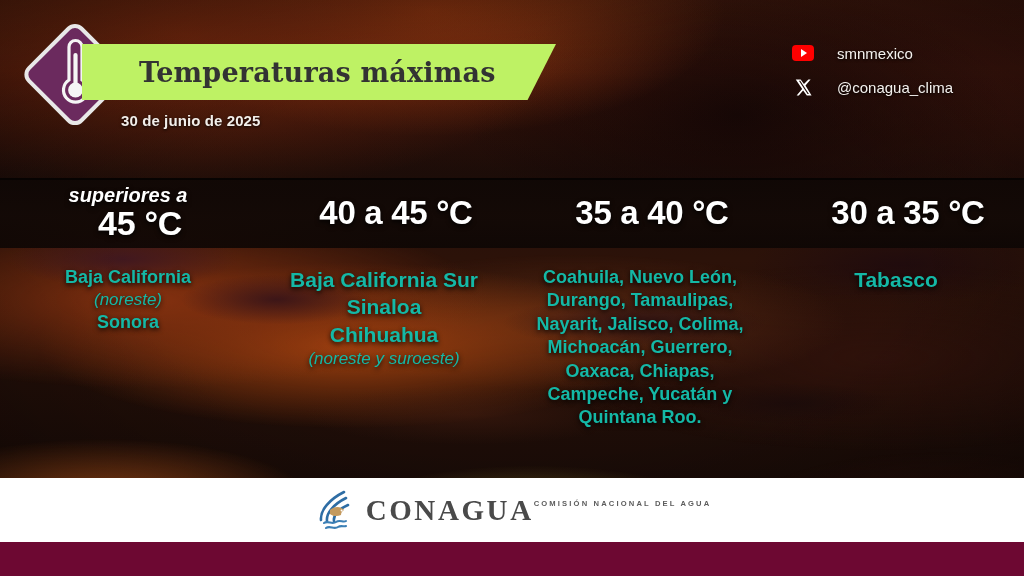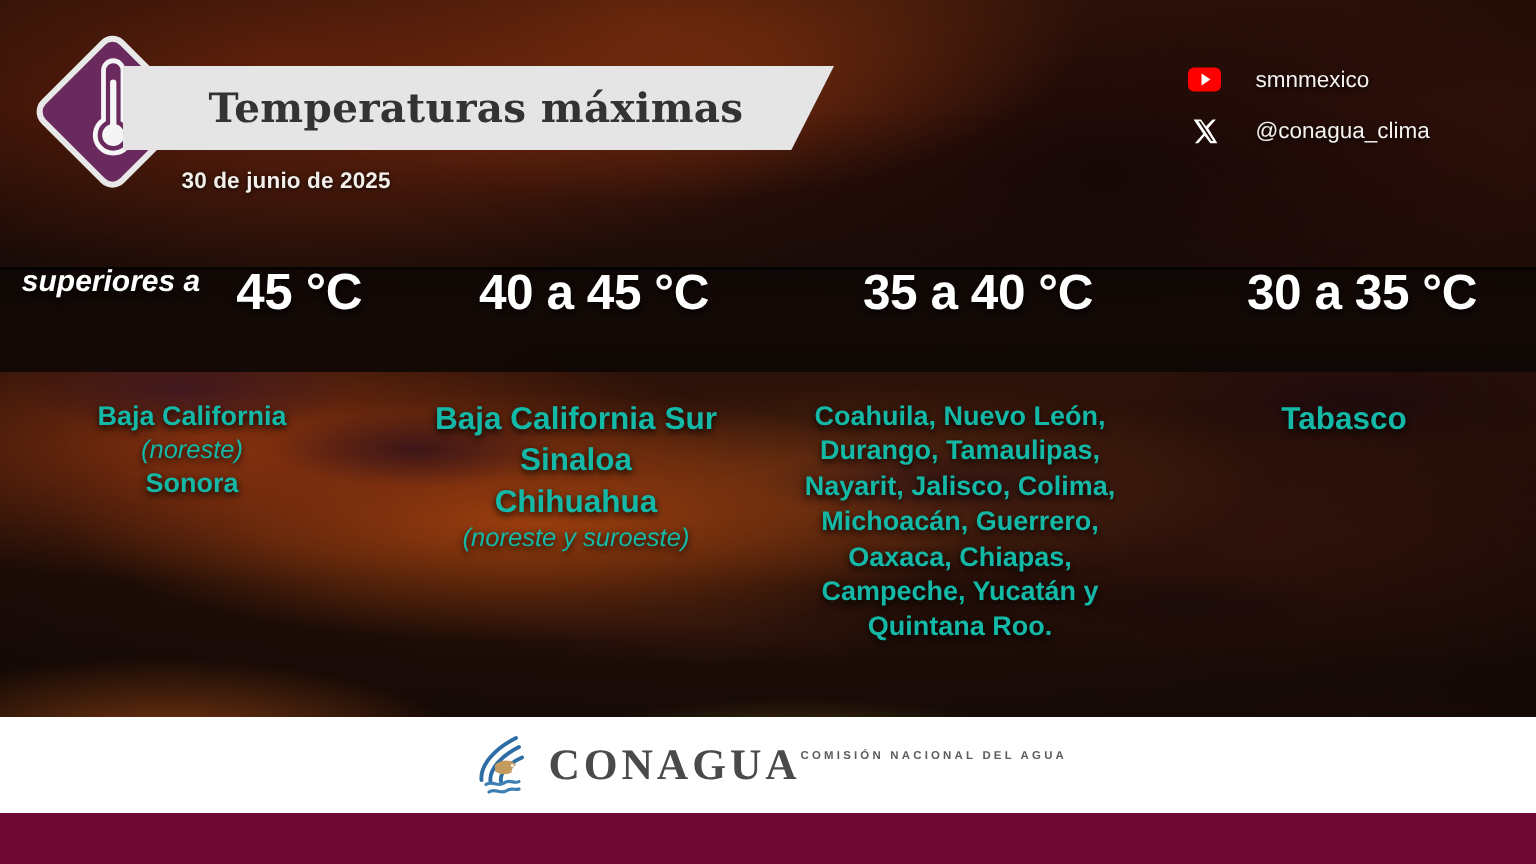--- a/index.html
+++ b/index.html
@@ -61,21 +61,21 @@
   .top-scrim {
     position:absolute; left:0; top:0; width:1024px; height:178px;
     background:linear-gradient(180deg, rgba(10,4,4,.18) 0%, rgba(10,4,4,.02) 40%, rgba(10,4,4,.30) 100%);
     pointer-events:none;
   }
 
   
   .badge { position:absolute; left:24px; top:17px; width:102px; height:115px; }
   .banner {
     position:absolute; left:82px; top:44px; width:474px; height:56px;
-    background:#e5e5e5;
+    background:#bef264;
     clip-path: polygon(0 0, 100% 0, 94% 100%, 0 100%);
     display:flex; align-items:center;
   }
   .banner-title {
     margin-left:57px;
     font-family:"DejaVu Serif", serif;
     font-weight:700; font-size:27px; color:#333333;
     letter-spacing:.2px; white-space:nowrap;
   }
   .date {
@@ -107,22 +107,22 @@
     content:""; position:absolute; left:0; right:0; top:0; height:2px;
     background:rgba(0,0,0,.55);
   }
   .cols { position:absolute; left:0; top:178px; width:1024px; display:flex; }
   .col { flex:1 1 0; }
   .col-0 { flex:0 0 256px; }
   .col-1 { flex:0 0 256px; }
   .col-2 { flex:0 0 256px; }
   .col-3 { flex:0 0 256px; }
   .range-head {
-    height:70px; display:flex; 
-    align-items:flex-start; justify-content:center; color:#ffffff;
+    height:70px; display:flex; flex-direction:column;
+    align-items:center; justify-content:center; color:#ffffff;
     text-shadow:0 2px 5px rgba(0,0,0,.95);
   }
   .range-sup {
     font-style:italic; font-weight:600; font-size:20px; line-height:1;
     margin-bottom:1px;
   }
   .range-main { font-weight:700; font-size:34px; line-height:1.02; letter-spacing:-.3px; white-space:nowrap;margin-left:24px; }
   .range-main.solo { font-size:33px; }
 
   

